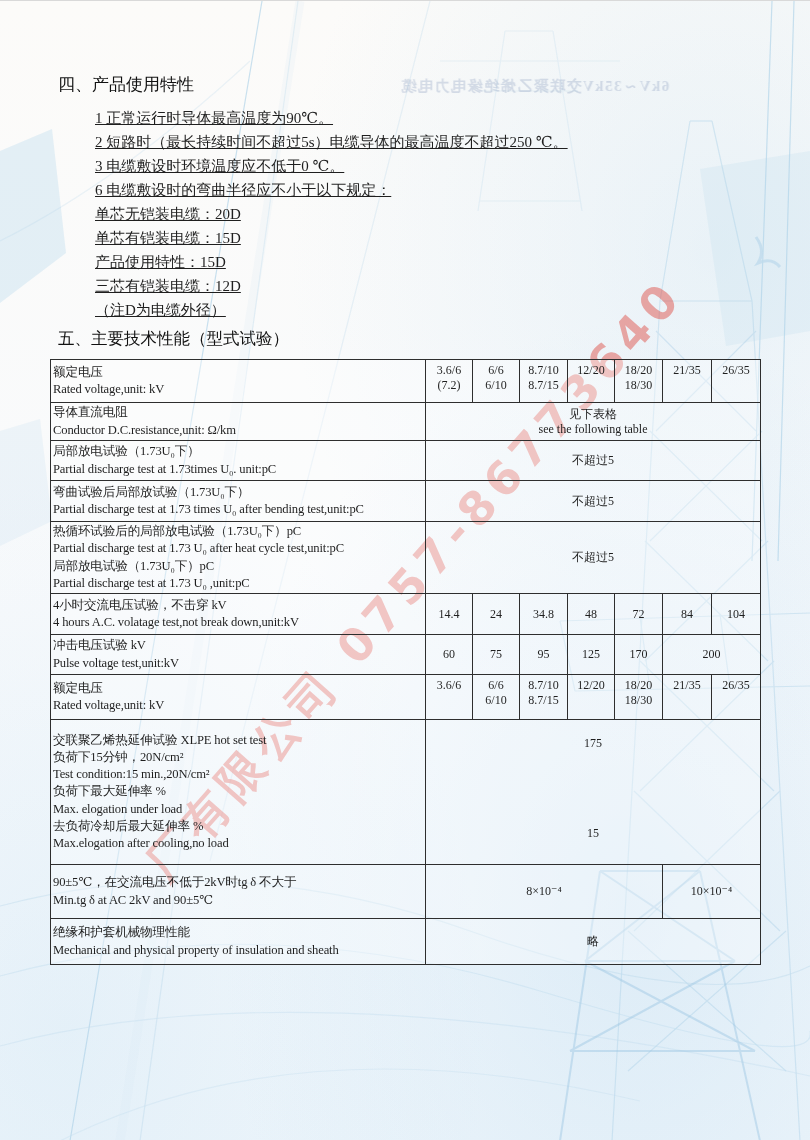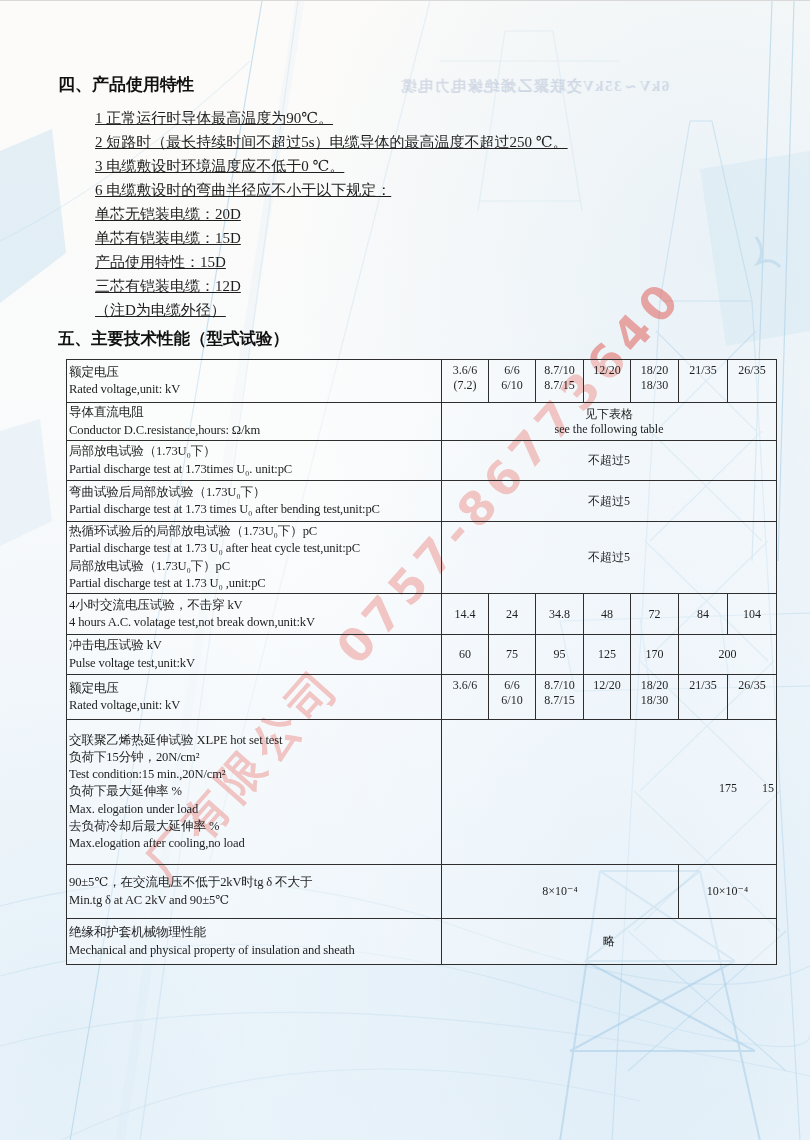--- a/index.html
+++ b/index.html
@@ -30,50 +30,49 @@
   .watermark{
     position:absolute;left:-90px;top:548px;width:1010px;
     text-align:center;white-space:nowrap;
     font-family:"DejaVu Sans","Liberation Sans",sans-serif;
     font-weight:bold;font-size:46px;letter-spacing:7px;
     color:rgba(222,78,70,0.48);
     transform:rotate(-48.5deg);
     pointer-events:none;
   }
   .content{position:relative;padding:72px 12px 0 50px;}
-  h2{margin:0 0 10px 8px;font-size:17px;font-weight:bold;color:#111;}
+  h2{margin:0 0 10px 8px;font-size:17px;font-weight:normal;color:#111;}
   h2.second{margin:6px 0 0 8px;font-size:16.5px;}
   .li{margin-left:45px;line-height:24px;font-size:15px;text-decoration:underline;}
   .li.sub{}
   table.spec{
     border-collapse:collapse;
     table-layout:fixed;
     width:710px;
     margin-top:9px;
     background:rgba(255,255,255,0.35);
-    margin-left:16px;
   }
   table.spec td{
     border:1.5px solid #2e2e2e;
     padding:1px 2px;
     vertical-align:middle;
   }
   td.lbl{
     font-size:12.6px;letter-spacing:-0.15px;line-height:1.36;
     padding-left:7px;padding-right:2px;
     white-space:pre-line;
   }
   td.val{
     font-size:12px;text-align:center;line-height:1.25;
     white-space:pre-line;
   }
   tr.head td.val{vertical-align:top;padding-top:3px;}
   .hotset{
-    display:flex;flex-direction:row;align-items:center;justify-content:flex-end;
-    gap:25px;height:112px;padding-bottom:7px;box-sizing:border-box;
+    display:flex;flex-direction:column;align-items:center;justify-content:space-between;
+    gap:37px;height:112px;padding-bottom:7px;box-sizing:border-box;
   }
 </style>
 </head>
 <body>
 
 <div class="page">
 
   <svg class="bg-art" width="810" height="1140" viewBox="0 0 810 1140">
     <g fill="#c6e1f0">
       <polygon points="0,150 52,128 66,252 0,302" opacity="0.45"></polygon>
@@ -156,21 +155,21 @@
           <td class="val">8.7/10
 8.7/15</td>
           <td class="val">12/20</td>
           <td class="val">18/20
 18/30</td>
           <td class="val">21/35</td>
           <td class="val">26/35</td>
         </tr>
         <tr style="height:38px">
           <td class="lbl">导体直流电阻
-Conductor  D.C.resistance,hours: Ω/km</td>
+Conductor  D.C.resistance,unit: Ω/km</td>
           <td class="val" colspan="7">见下表格
 see the following table</td>
         </tr>
         <tr style="height:40px">
           <td class="lbl">局部放电试验（1.73U₀下）
 Partial discharge test at 1.73times U₀. unit:pC</td>
           <td class="val" colspan="7">不超过5</td>
         </tr>
         <tr style="height:41px">
           <td class="lbl">弯曲试验后局部放试验（1.73U₀下）

